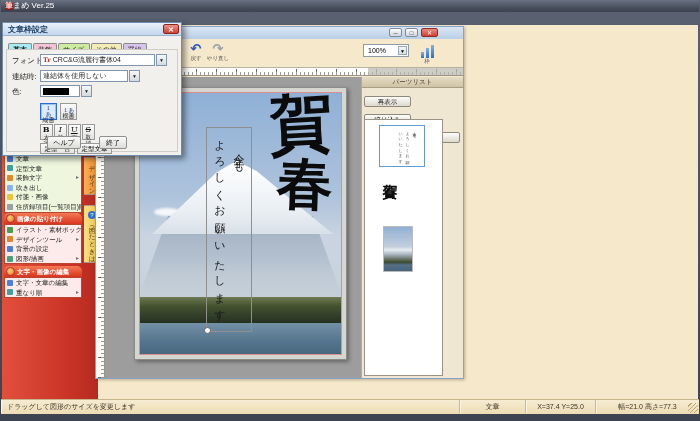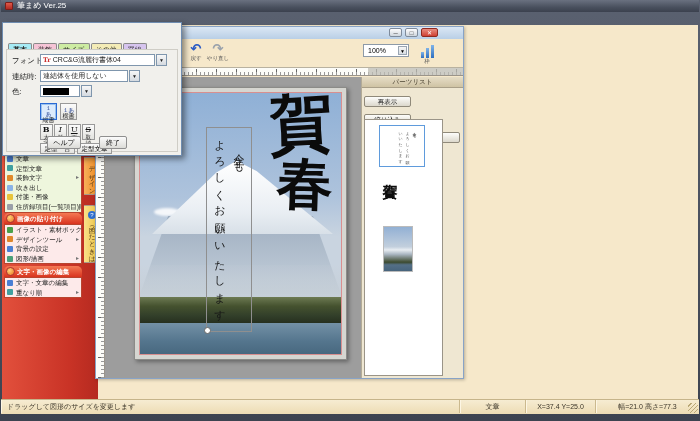--- a/index.html
+++ b/index.html
@@ -3,21 +3,21 @@
 <meta charset="utf-8">
 <style>
   html,body{margin:0;padding:0;}
   body{width:700px;height:421px;position:relative;overflow:hidden;
        font-family:"Liberation Sans",sans-serif;-webkit-font-smoothing:antialiased;}
   
   .frame{position:absolute;inset:0;background:linear-gradient(#5a6170,#3d4350);}
   .titlebar{position:absolute;left:1px;top:0;right:1px;height:12px;
      background:linear-gradient(#6a7180,#49505e 60%,#3b414e);color:#fff;font-size:8px;line-height:12px;}
   .appicon{position:absolute;left:4px;top:2px;width:8px;height:8px;background:linear-gradient(#e05a4a,#b02a22);border-radius:1px;border:1px solid #7e1d18;box-sizing:border-box;}
-  .apptitle{position:absolute;left:16px;top:0;}
+  .apptitle{position:absolute;left:4px;top:0;}
   .menubar{position:absolute;left:1px;top:12px;right:1px;height:12px;background:linear-gradient(#f7f6f3,#e9e7e2);border-bottom:1px solid #c9c5bc;font-size:8px;color:#1a1a1a;}
   .menuitem{display:inline-block;padding:1px 6px 0 6px;height:11px;line-height:11px;cursor:default;}
   .workspace{position:absolute;left:2px;top:25px;width:696px;height:374px;background:#f6e8ca;}
   
   .statusbar{position:absolute;left:1px;top:399px;right:1px;height:14px;background:linear-gradient(#f6ecd2,#eddcb4);border-top:1px solid #c6b democratic;border-top:1px solid #c6b astonished;}
   .statusbar{border-top:1px solid #c6b48a;font-size:7px;color:#3a3428;}
   .seg{position:absolute;top:0;height:13px;line-height:13px;border-left:1px solid #cbb98e;box-shadow:inset 1px 0 0 #fdf6e4;padding-left:6px;box-sizing:border-box;}
   .grip{position:absolute;right:1px;bottom:1px;width:10px;height:10px;
     background:repeating-linear-gradient(135deg,transparent 0 2px,#b9a876 2px 3px);}
   
@@ -310,20 +310,24 @@
             </div>
           </div>
           <div class="pitem2"><span>賀</span><span>春</span></div>
           <div class="pitem3"></div>
         </div>
       </div>
     </div>
   </div>
 
   <div class="dialog">
+    <div class="dtitle">
+      <span>文章枠設定</span>
+      <span class="dclose">✕</span>
+    </div>
     <div class="dtabs">
       
     <span class="dtab sel" style="background: var(--tabc); --tabc: #a6ebf5;">基本</span><span class="dtab" style="background: var(--tabc); --tabc: #f6c4d6;">装飾</span><span class="dtab" style="background: var(--tabc); --tabc: #cdeca2;">サイズ</span><span class="dtab" style="background: var(--tabc); --tabc: #f4ecb6;">その他</span><span class="dtab" style="background: var(--tabc); --tabc: #d6c4ee;">罫線</span></div>
     <div class="dbody">
       <div class="drow" style="left:5px;top:6px;">
         <span class="dlabel">フォント:</span>
       </div>
       <div class="drow" style="left:33px;top:4px;">
         <span class="combo" style="width:115px;">
           <span class="tr">Tr</span><span>CRC&amp;G流麗行書体04</span>

